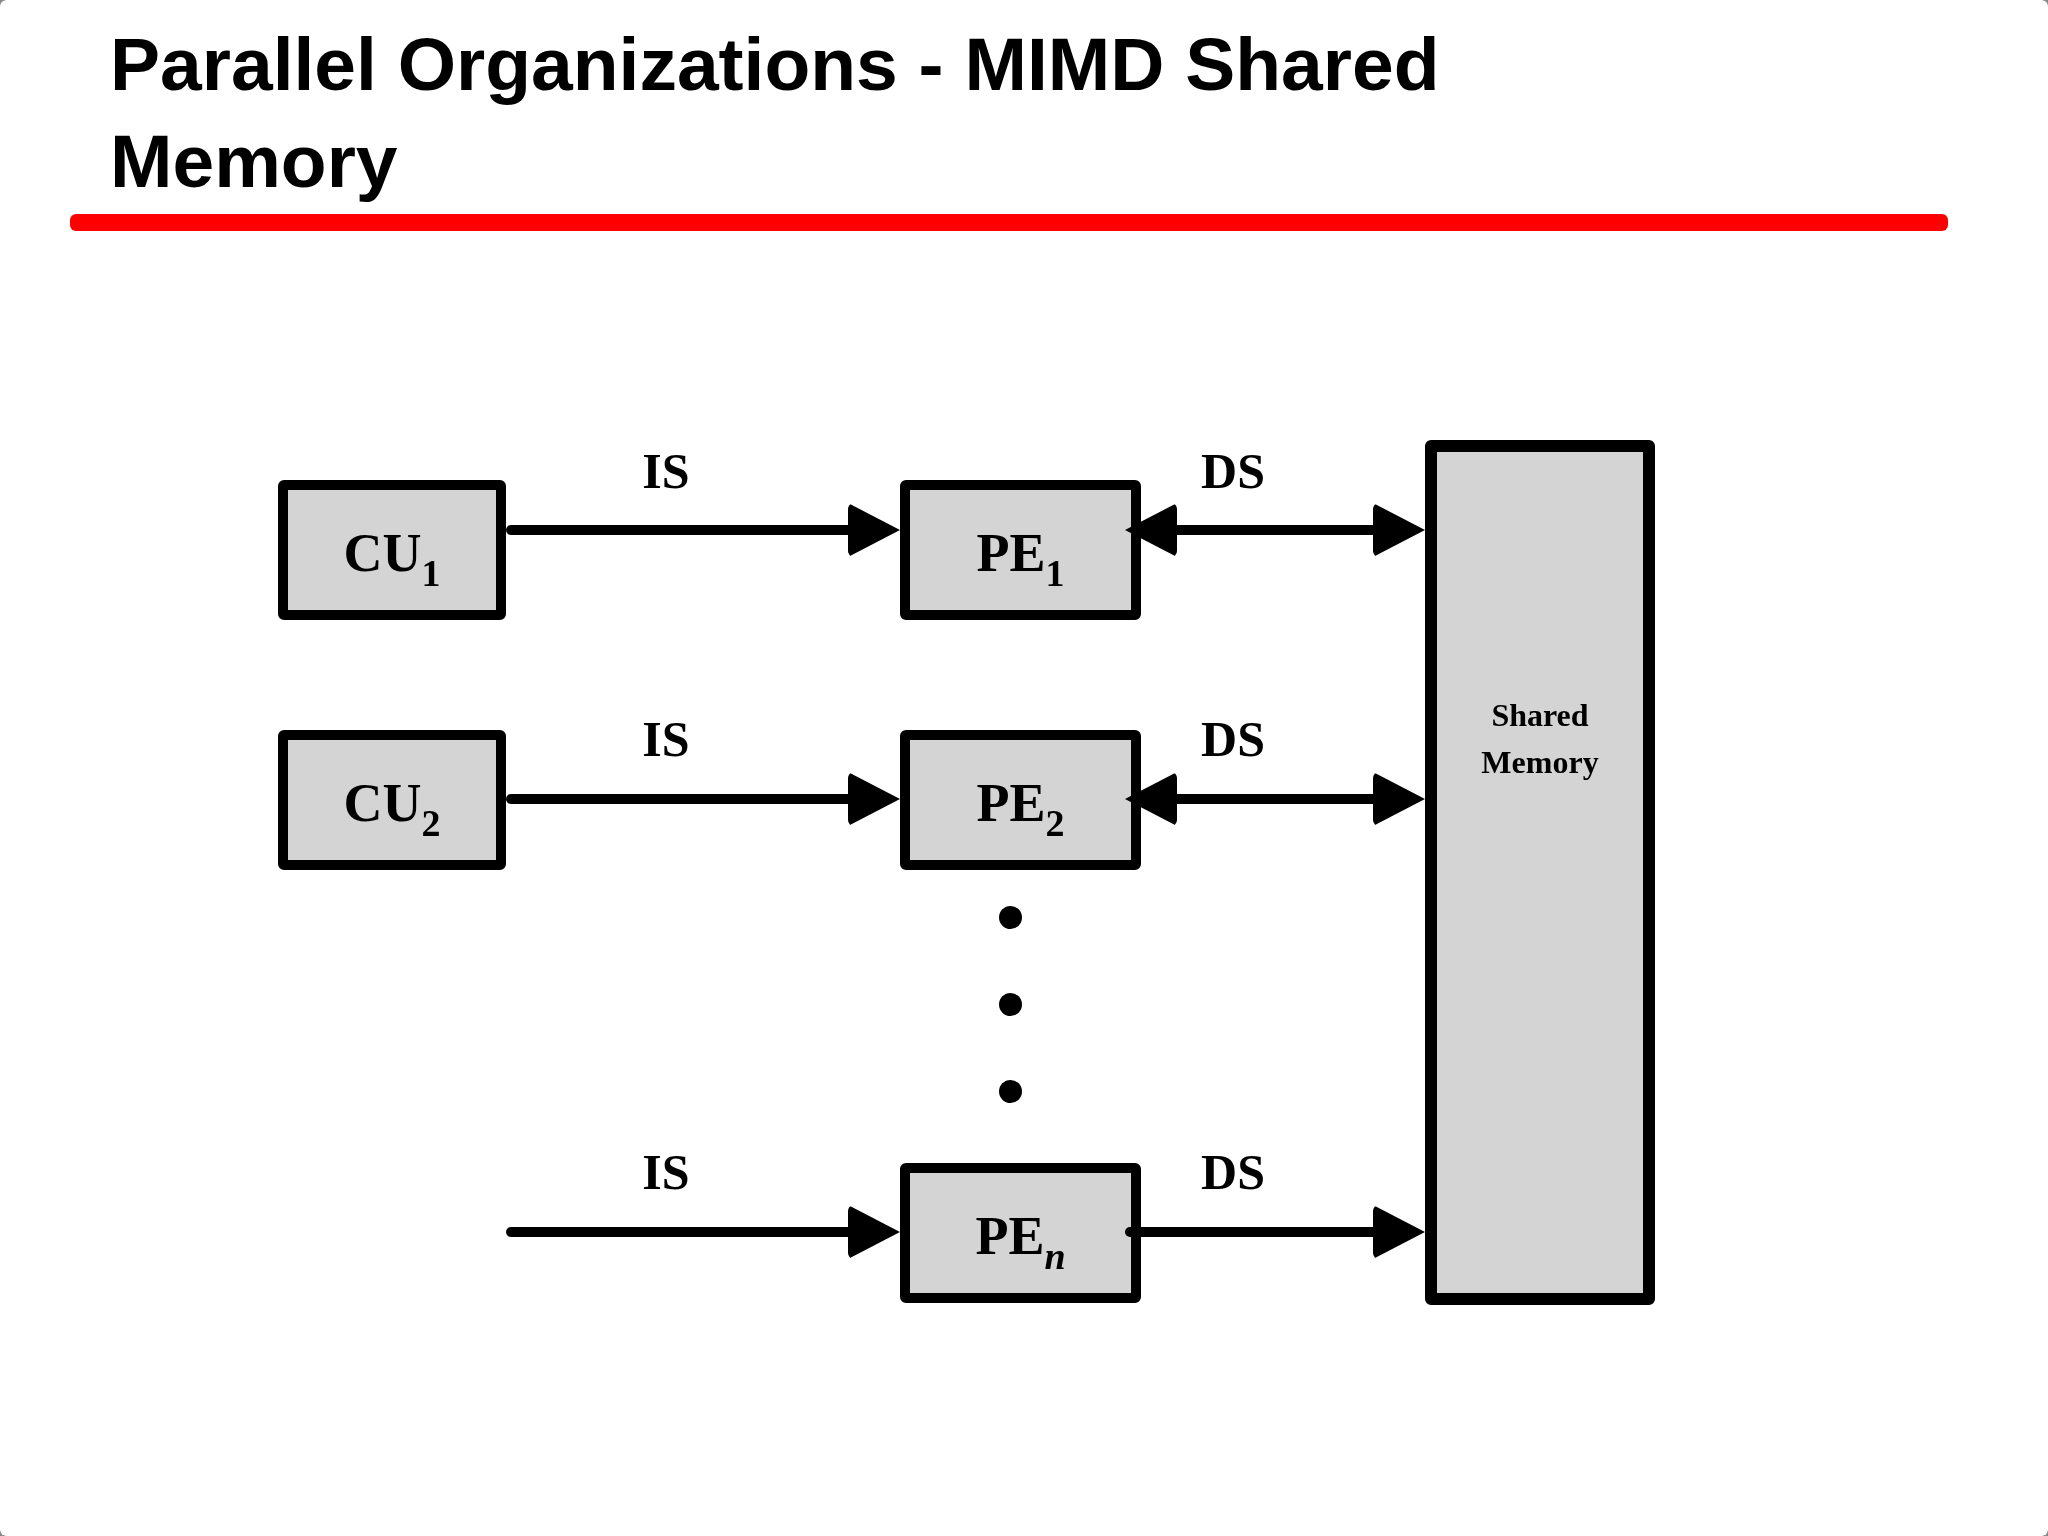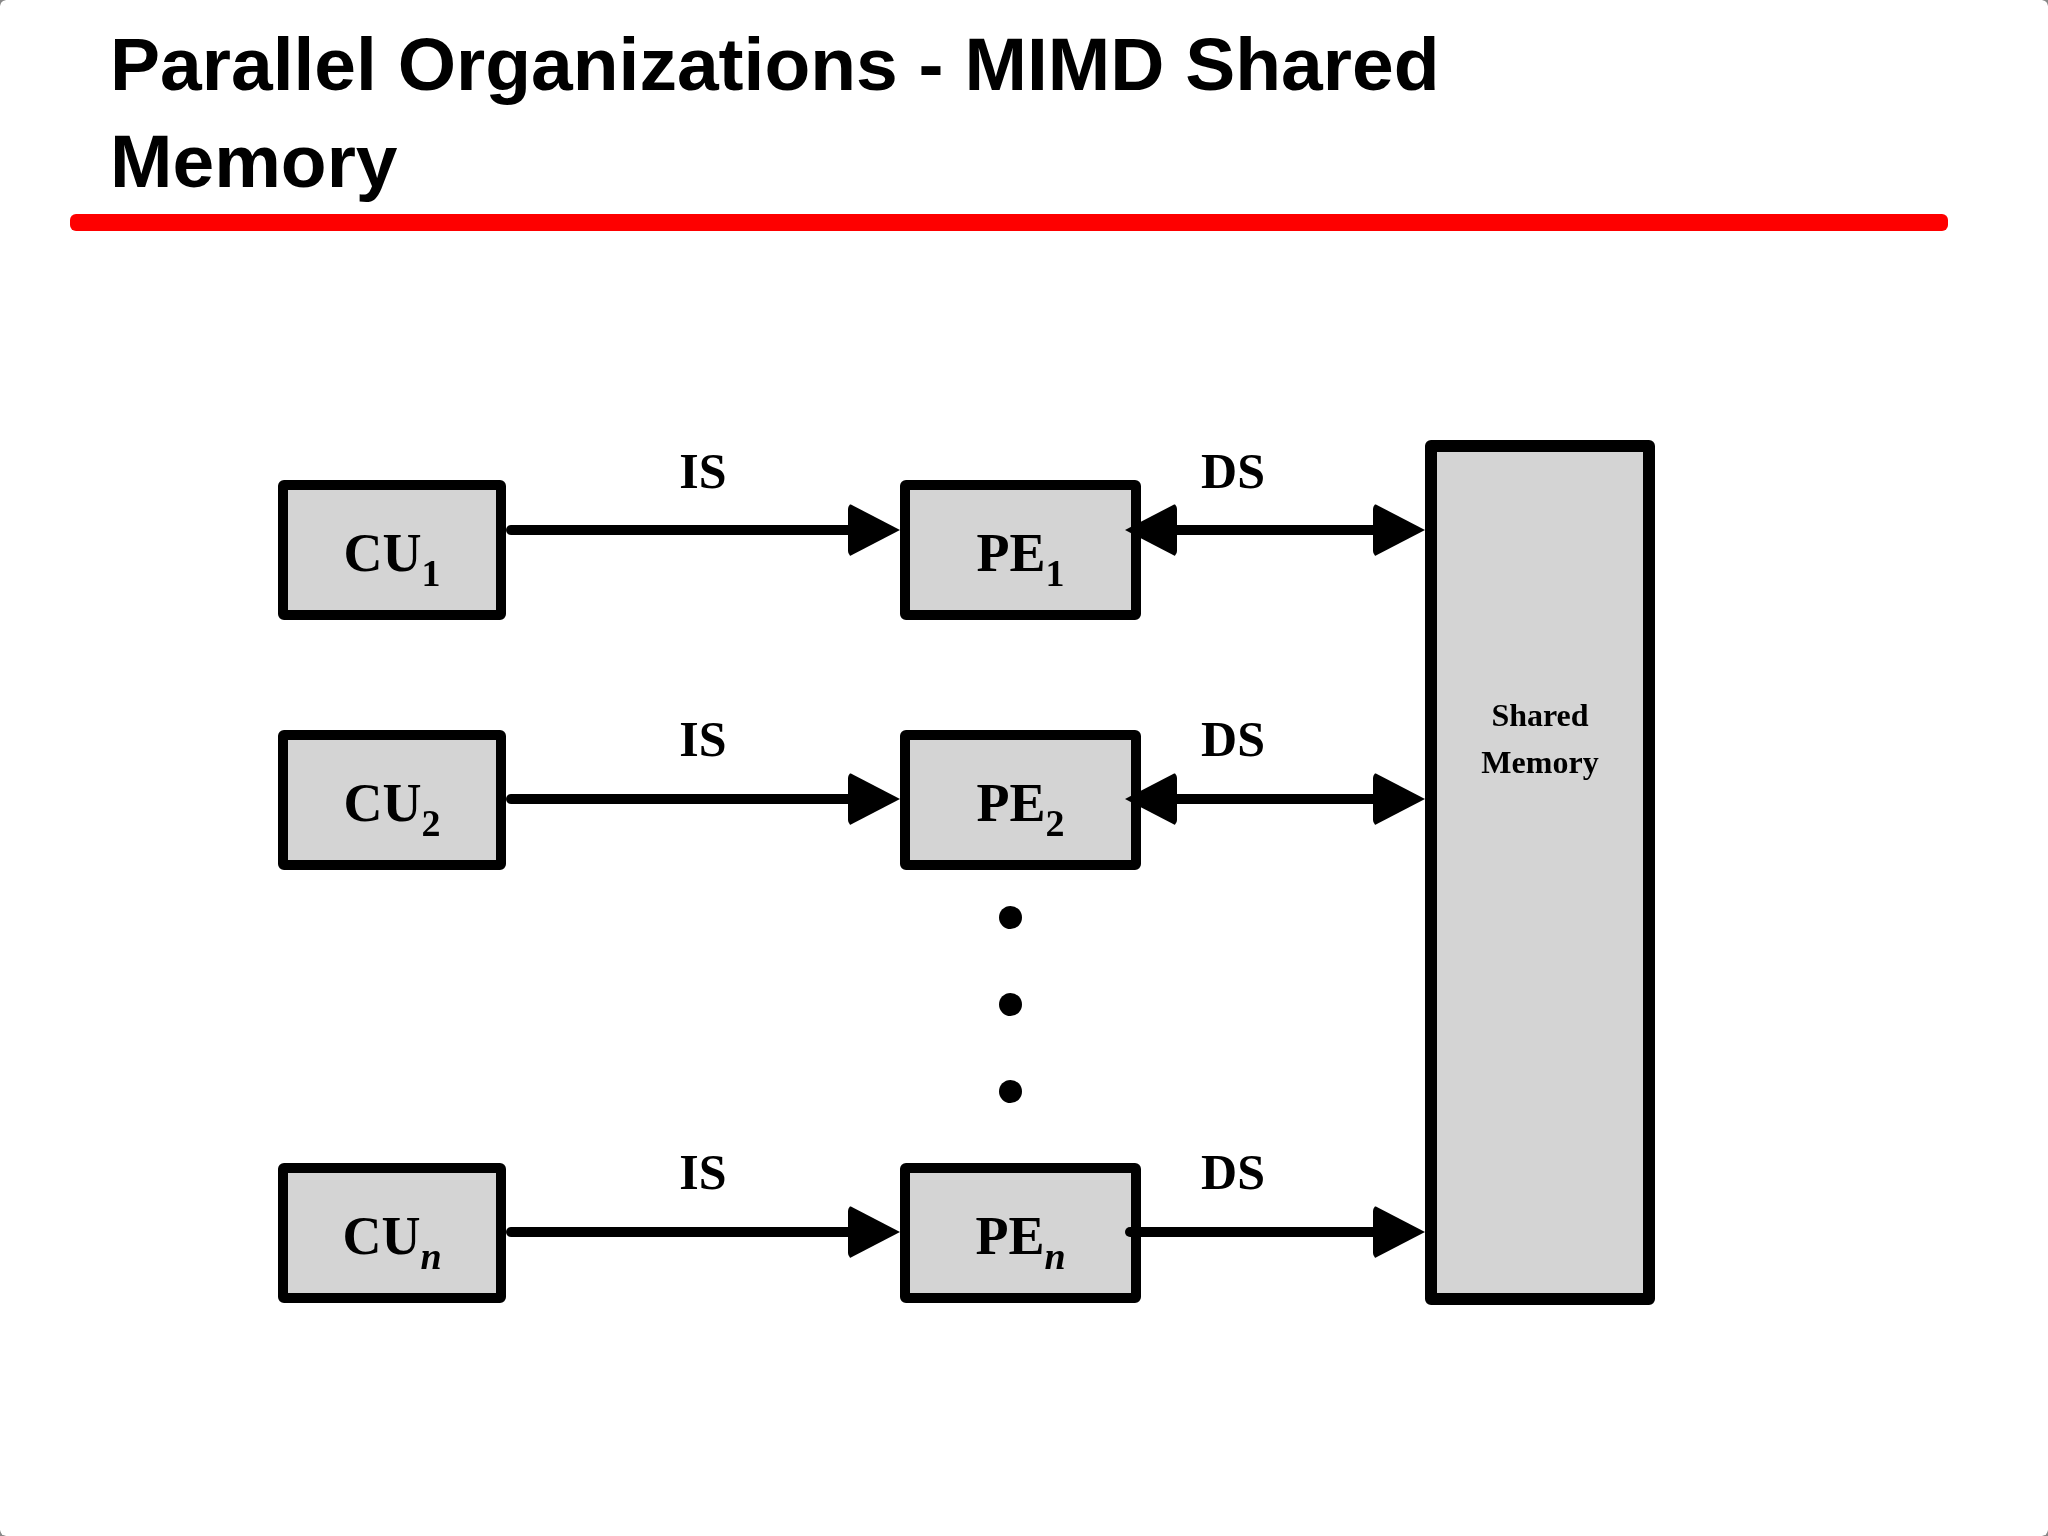--- a/index.html
+++ b/index.html
@@ -115,21 +115,21 @@
   .flow-label {
     position: absolute;
     width: 140px;
     text-align: center;
     font-family: "Liberation Serif", serif;
     font-weight: bold;
     font-size: 50px;
     line-height: 52px;
     color: var(--ink);
   }
-  .is-label { left: 633px; text-align: center; }
+  .is-label { left: 596px; text-align: center; }
   .ds-label { left: 1163px; }
   .label-y1 { top: 445px; }
   .label-y2 { top: 713px; }
   .label-y3 { top: 1146px; }
   
   .dot {
     position: absolute;
     left: 999px;
     width: 23px;
     height: 23px;
@@ -176,23 +176,20 @@
   </div>
   <div class="ah-l ds-head-l head-y2"></div>
   <div class="hline ds-line line-y2"></div>
   <div class="ah-r ds-head-r head-y2"></div>
   <div class="flow-label ds-label label-y2">DS</div>
 
   <div class="dot dot1"></div>
   <div class="dot dot2"></div>
   <div class="dot dot3"></div>
 
-  <div class="box cu row3">
-    <span class="box-label"><span>CU</span><span class="sub it">n</span></span>
-  </div>
   <div class="hline is-line line-y3"></div>
   <div class="ah-r is-head head-y3"></div>
   <div class="flow-label is-label label-y3">IS</div>
   <div class="box pe row3">
     <span class="box-label"><span>PE</span><span class="sub it">n</span></span>
   </div>
   <div class="hline ds-line-single line-y3"></div>
   <div class="ah-r ds-head-r head-y3"></div>
   <div class="flow-label ds-label label-y3">DS</div>
 

